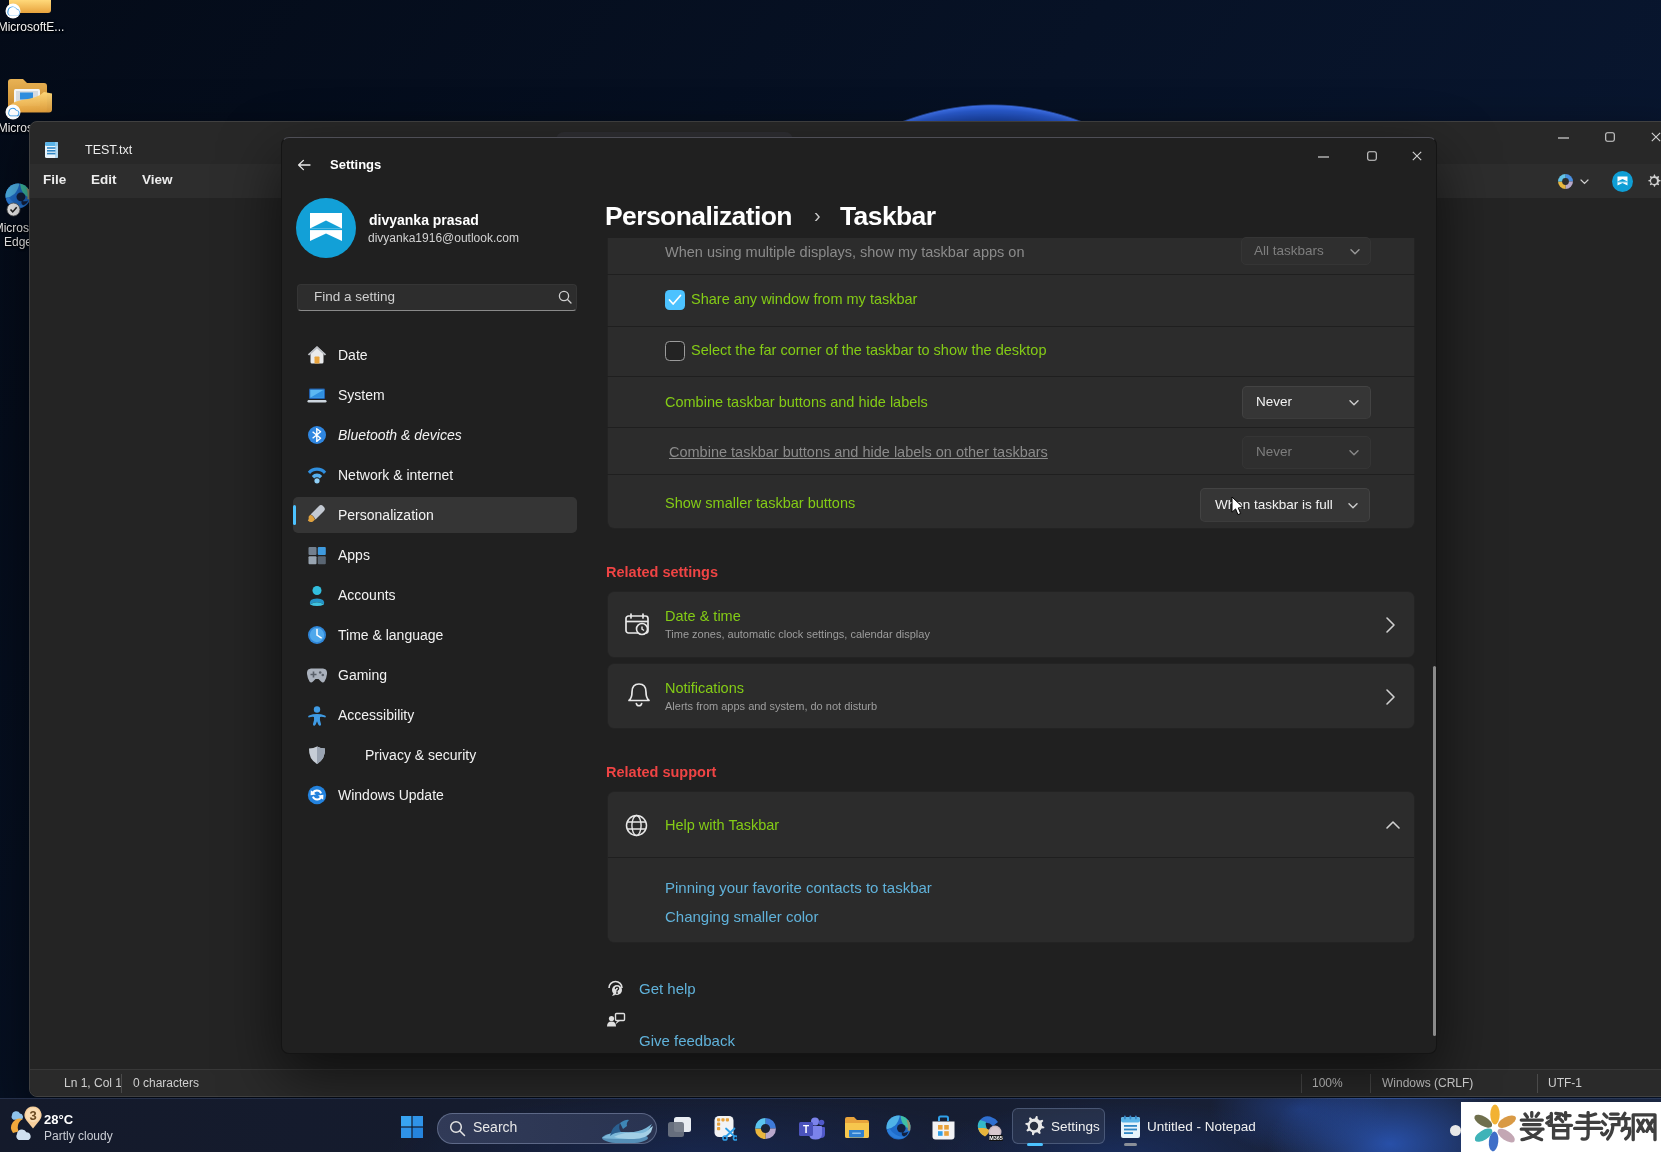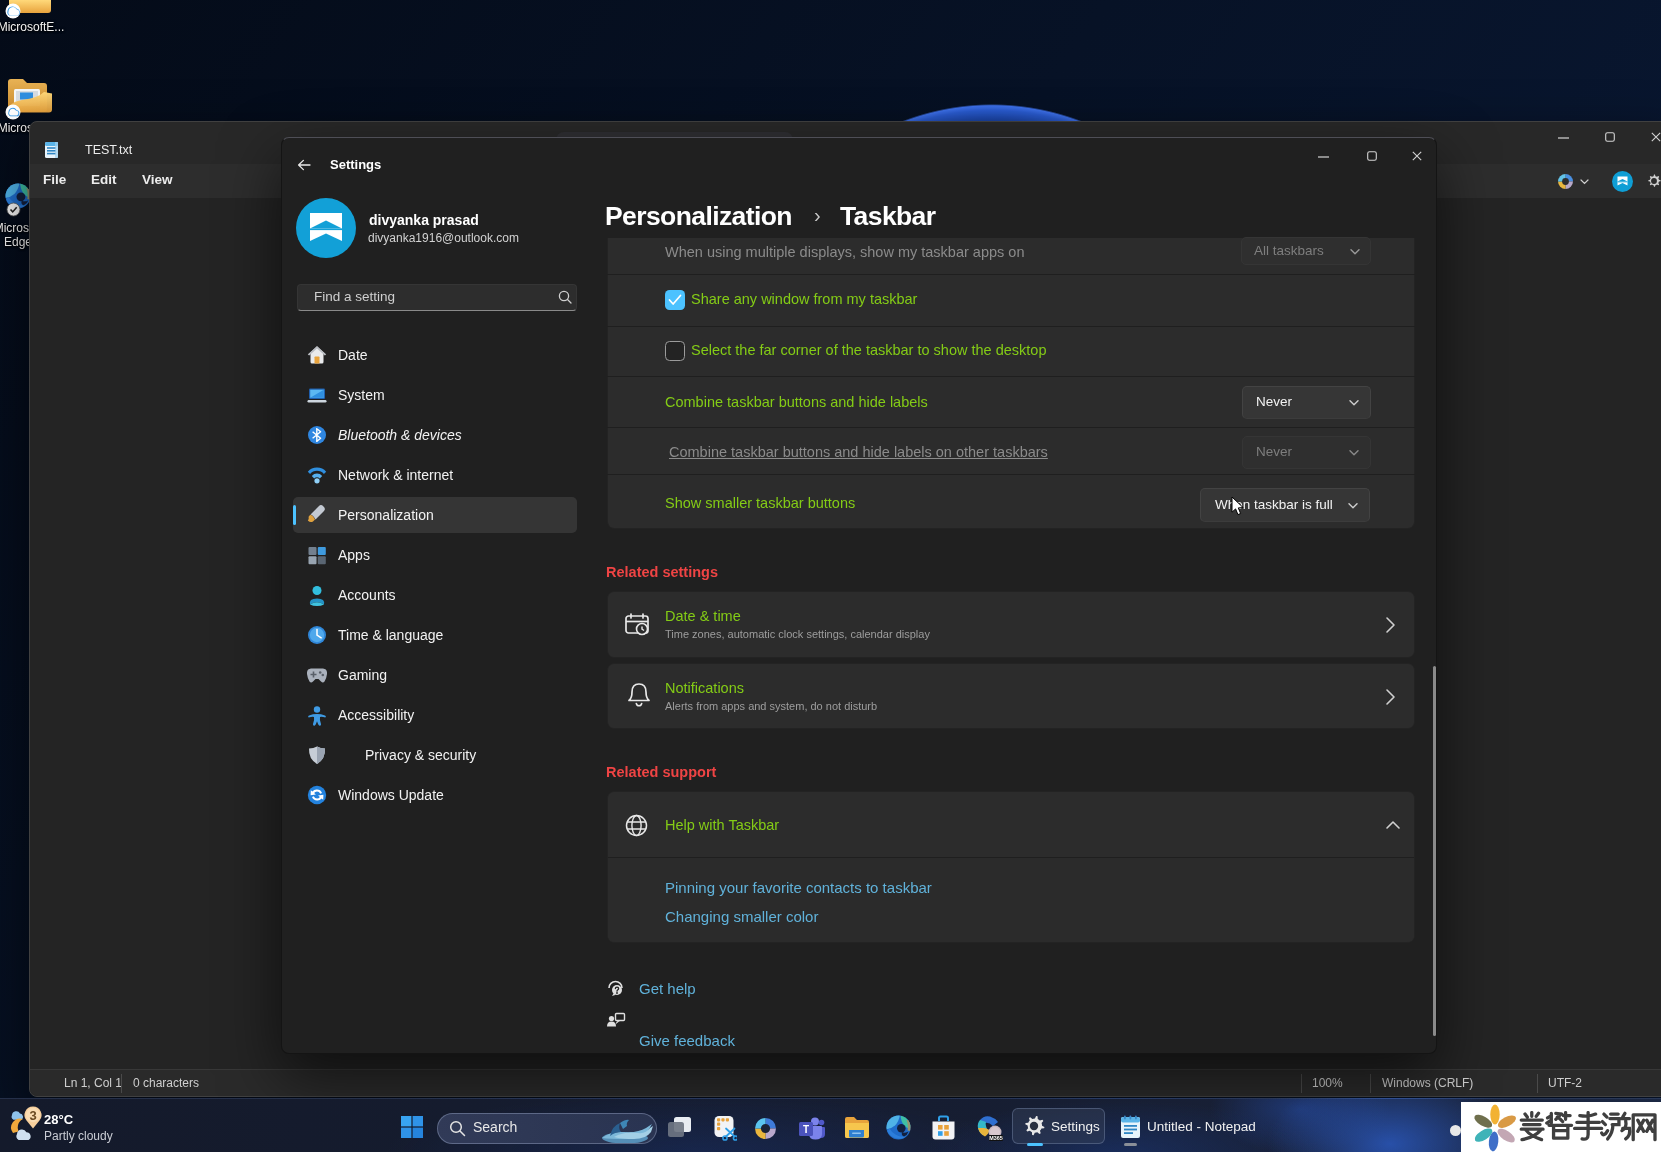--- a/index.html
+++ b/index.html
@@ -110,21 +110,21 @@
     <div id="np-text" class="abs"></div>
     <div id="np-status" class="abs">
       <div class="abs np-st" style="left:34px;">Ln 1, Col 1</div>
       <div class="abs np-sep" style="left:91px;"></div>
       <div class="abs np-st" style="left:103px;">0 characters</div>
       <div class="abs np-sep" style="left:1271px;"></div>
       <div class="abs np-st" style="left:1282px;">100%</div>
       <div class="abs np-sep" style="left:1340px;"></div>
       <div class="abs np-st" style="left:1352px;">Windows (CRLF)</div>
       <div class="abs np-sep" style="left:1507px;"></div>
-      <div class="abs np-st" style="left:1518px;">UTF-2</div>
+      <div class="abs np-st" style="left:1518px;">UTF-1</div>
     </div>
 
     <svg class="abs" style="left:14px;top:19px;" width="16" height="18" viewBox="0 0 16 18">
       <rect x="1" y="1" width="13" height="16" rx="1.5" fill="#e8f4fb"></rect>
       <rect x="1" y="1" width="13" height="4" rx="1.5" fill="#5ab4e8"></rect>
       <rect x="3" y="6.2" width="9" height="1.6" fill="#2f86c4"></rect>
       <rect x="3" y="9" width="9" height="1.6" fill="#2f86c4"></rect>
       <rect x="3" y="11.8" width="9" height="1.6" fill="#2f86c4"></rect>
       <rect x="11" y="1" width="3" height="16" fill="#9fd0ee" opacity="0.7"></rect>
     </svg>

